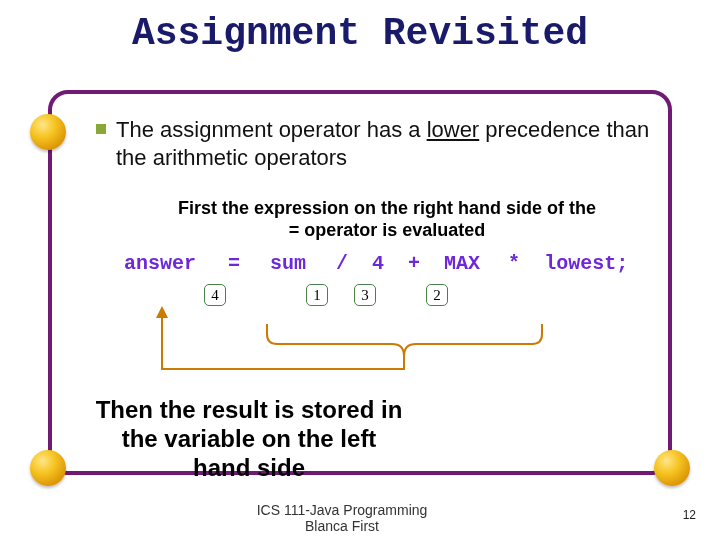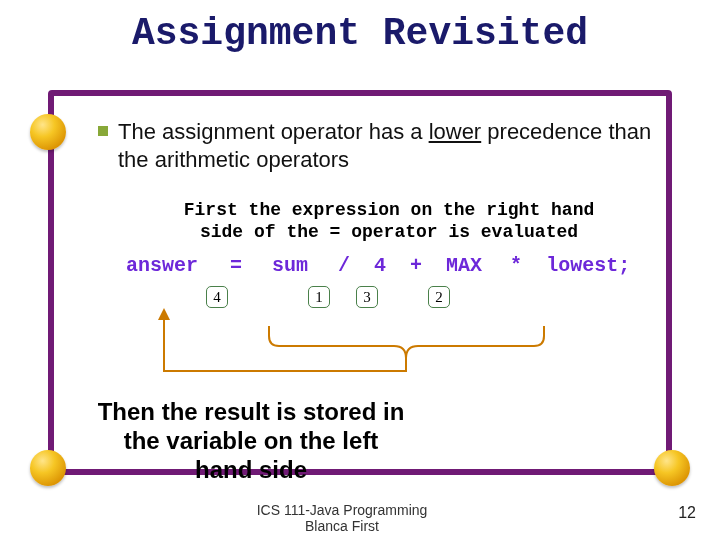--- a/index.html
+++ b/index.html
@@ -18,22 +18,22 @@
     color: #1a1a6a;
     padding-top: 12px;
     font-family: Liberation Mono, monospace;
   }
   .content-box {
     position: absolute;
     left: 48px;
     top: 90px;
     width: 624px;
     height: 385px;
-    border: 6px solid #701a75;
-    border-radius: 4px;
+    border: 4px solid #701a75;
+    border-radius: 20px;
     background: #fff;
   }
   .dot {
     position: absolute;
     width: 36px;
     height: 36px;
     border-radius: 50%;
     background: radial-gradient(circle at 35% 30%, #ffe58a 0%, #f6c624 35%, #d98f00 80%, #a86400 100%);
     box-shadow: 0 2px 3px rgba(0,0,0,0.25);
     z-index: 5;
@@ -65,21 +65,20 @@
   .caption-top {
     position: absolute;
     left: 120px;
     top: 104px;
     width: 430px;
     text-align: center;
     font-weight: bold;
     font-size: 18px;
     color: #000;
     line-height: 1.2;
-    font-family: Liberation Mono, monospace;
   }
   .code-line {
     position: absolute;
     left: 72px;
     top: 158px;
     font-family: "Courier New", monospace;
     font-weight: bold;
     font-size: 20px;
     color: #6d28d9;
     white-space: nowrap;
@@ -136,21 +135,21 @@
     width: 684px;
     text-align: center;
     font-size: 14px;
     color: #333;
     line-height: 1.1;
   }
   .page-number {
     position: absolute;
     right: 24px;
     bottom: 18px;
-    font-size: 16px;
+    font-size: 12px;
     color: #222;
   }
 </style>
 </head>
 <body>
 
 <h1 class="slide-title">Assignment Revisited</h1>
 
 <div class="dot tl"></div>
 <div class="dot bl"></div>

